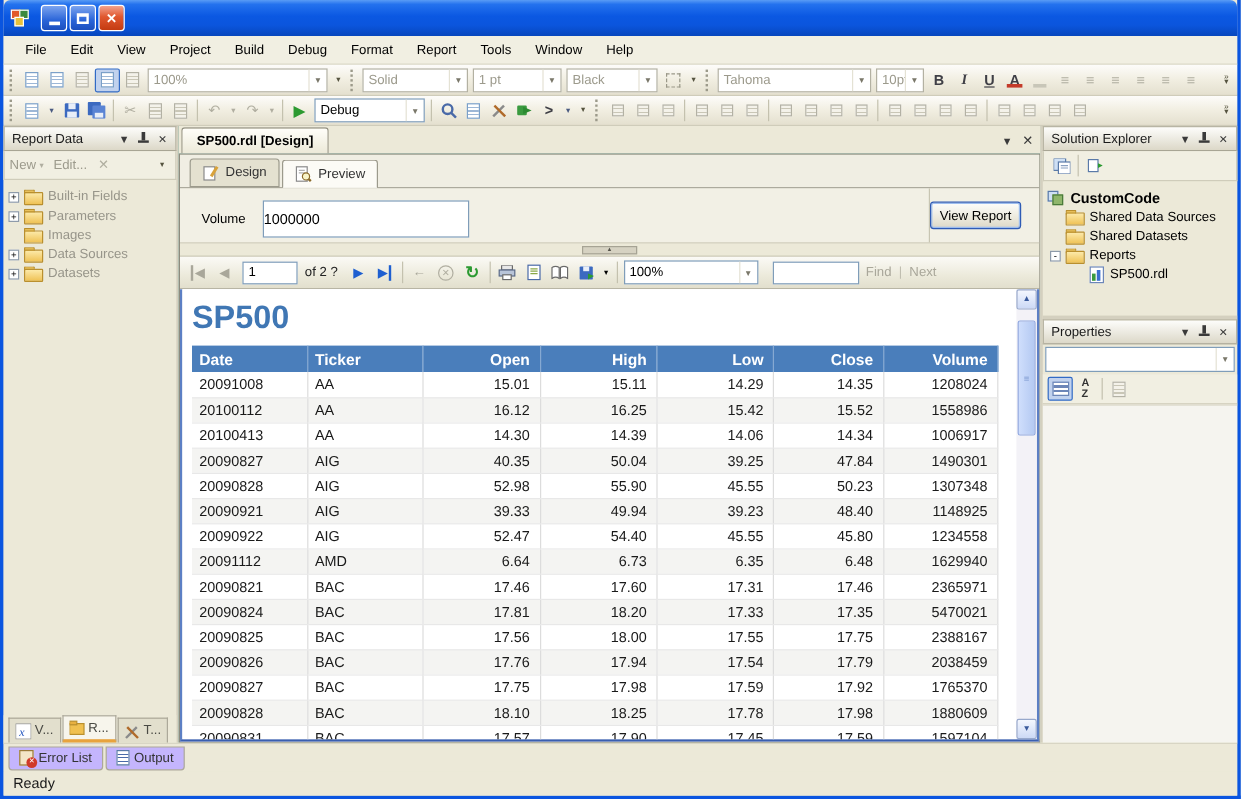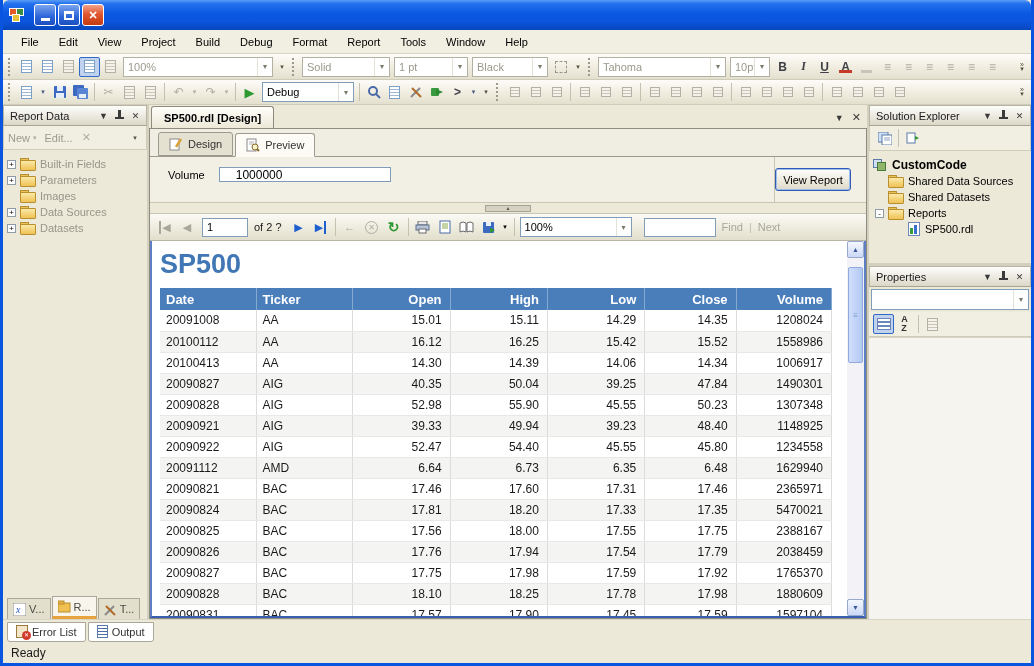--- a/index.html
+++ b/index.html
@@ -112,22 +112,22 @@
     background:#f0eee3; border-bottom:1px solid #9c9a8c; }
   .dp-tab { height:24px; display:flex; align-items:center; padding:0 10px; margin-right:2px; font-size:11px;
     border:1px solid #9c9a8c; border-radius:3px 3px 0 0; background:#e4e1d0; color:#333; }
   .dp-tab.active { background:#fcfbf6; border-bottom:1px solid #fcfbf6; margin-bottom:-1px; }
   .dp-tab .ic { margin-right:5px; }
 
   .param-bar { height:46px; flex:0 0 46px; display:flex; align-items:flex-start; background:#f2f0e5;
     border-bottom:1px solid #c8c5b2; }
   .param-left { flex:1; display:flex; align-items:center; padding:10px 0 0 18px; }
   .param-label { margin-right:14px; font-size:11px; }
-  .param-input { width:172px; height:15px; border:1px solid #7f9db9; background:#fff; font-size:12px;
-    font-family:"Liberation Sans",sans-serif; padding:1px 16px; }
+  .param-input { width:172px; height:31px; border:1px solid #7f9db9; background:#fff; font-size:12px;
+    font-family:"Liberation Sans",sans-serif; padding:1px 0; }
   .param-right { width:92px; flex:0 0 92px; border-left:1px solid #c8c5b2; height:100%;
     display:flex; align-items:center; justify-content:flex-start; }
   .view-report-btn { width:76px; height:23px; font-size:11px; font-family:"Liberation Sans",sans-serif;
     background:linear-gradient(180deg,#fdfdfb,#ece9dc 60%,#dcd8c8); border:1px solid #2f5bb5; border-radius:3px;
     box-shadow:inset 0 0 0 1px #9dbdee; }
 
   .param-splitter { height:11px; flex:0 0 11px; background:#ece9d8; border-bottom:1px solid #c8c5b2;
     display:flex; align-items:center; justify-content:center; }
   .collapse-btn { width:46px; height:7px; background:#d6d2c2; border:1px solid #a6a394;
     display:flex; align-items:center; justify-content:center; font-size:5px; color:#55534a; line-height:1; }
@@ -195,21 +195,21 @@
   .proj-icon .r1 { position:absolute; left:0; top:0; width:9px; height:9px; background:#cfe0f4; border:1px solid #5a7aa8; }
   .proj-icon .r2 { position:absolute; left:4px; top:3px; width:9px; height:9px; background:#8fb66b; border:1px solid #4a7a3a; }
   .report-ic { width:12px; height:14px; background:#fff; border:1px solid #6c86b8; position:relative; }
   .report-ic::after { content:""; position:absolute; left:1px; bottom:1px; width:3px; height:6px; background:#3a9a3f; }
   .report-ic::before { content:""; position:absolute; left:5px; bottom:1px; width:3px; height:9px; background:#3a6fd0; }
 
   
   .bottom-tabs { height:24px; flex:0 0 24px; display:flex; align-items:center; background:#ece9d8;
     padding-left:4px; border-top:1px solid #d8d5c4; }
   .btab { height:20px; display:flex; align-items:center; padding:0 8px; margin-right:2px;
-    border:1px solid #aca899; background:#ffffff; border-radius:0 0 3px 3px; font-size:11px; color:#333; }
+    border:1px solid #aca899; background:#c4b5fd; border-radius:0 0 3px 3px; font-size:11px; color:#333; }
   .btab .ic { margin-right:4px; }
   .clip-ic { width:12px; height:13px; background:#f4e6c8; border:1px solid #9a7a3a; position:relative; }
   .clip-ic::after { content:"✕"; position:absolute; right:-4px; bottom:-3px; width:9px; height:9px; background:#d03a2a;
     color:#fff; font-size:6px; line-height:9px; text-align:center; border-radius:50%; }
   .out-ic { width:11px; height:13px; background:#fff; border:1px solid #5a7aa8;
     background-image:repeating-linear-gradient(180deg,#fff 0 2px,#4a6aa8 2px 3px); }
   .statusbar { height:20px; flex:0 0 20px; display:flex; align-items:center; background:#ece9d8;
     padding-left:8px; font-size:12px; color:#1a1a1a; }
 
   svg { display:block; }

